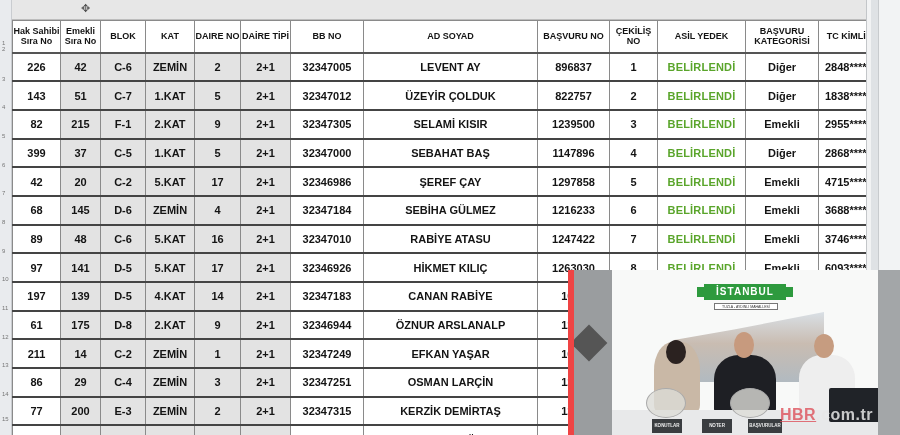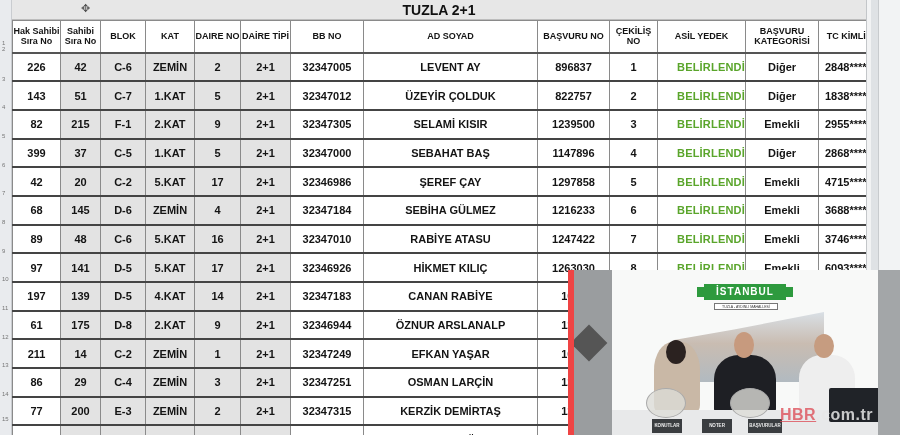--- a/index.html
+++ b/index.html
@@ -15,21 +15,21 @@
   .title-row { position: absolute; left: 12px; top: 0; width: 854px; height: 20px; background: #e7e7e7; border-bottom: 1px solid #bdbdbd; }
   .title-row .title { position: absolute; left: 0; right: 0; top: 2px; text-align: center; font-weight: bold; font-size: 14px; color: #111; }
   .title-row .move-icon { position: absolute; left: 69px; top: 2px; font-size: 11px; color: #555; }
 
   table.grid { position: absolute; left: 12px; top: 20px; border-collapse: collapse; table-layout: fixed; }
   table.grid th, table.grid td { border: 1px solid #8a8a8a; text-align: center; font-weight: bold; color: #141414; overflow: hidden; white-space: nowrap; }
   table.grid th { background: #ffffff; font-size: 9px; line-height: 10px; height: 32px; white-space: normal; border-bottom: 2px solid #555; }
   table.grid td { height: 28.7px; font-size: 11px; border-bottom: 2px solid #444; }
   table.grid td.gray { background: #e3e3e3; }
   table.grid td.white { background: #ffffff; }
-  table.grid td.green { color: #5aa52b; letter-spacing: 0.2px; text-align: right; }
+  table.grid td.green { color: #5aa52b; letter-spacing: 0.2px; }
   table.grid td.tc { text-align: left; padding-left: 6px; font-size: 11px; }
 
   .scroll-edge { position: absolute; left: 866px; top: 0; width: 34px; height: 435px; background: #f2f3f4; border-left: 1px solid #c3c6c9; }
   .scroll-edge .bar { position: absolute; left: 4px; top: 0; width: 8px; height: 435px; background: #dfe2e5; border-right: 1px solid #c8cbce; }
 
   
   .video { position: absolute; left: 568px; top: 270px; width: 332px; height: 168px; background: #f3f4f4; overflow: hidden; border-left: 6px solid #ef4444; }
   .video .leftpanel { position: absolute; left: 0; top: 0; width: 38px; height: 168px; background: #9a9d9f; }
   .video .leftpanel .diamond { position: absolute; left: 2px; top: 60px; width: 26px; height: 26px; background: #555; transform: rotate(45deg); }
   .video .rightpanel { position: absolute; right: 0; top: 0; width: 22px; height: 168px; background: #a3a6a8; }
@@ -77,21 +77,20 @@
     <span class="rn" style="top:276px">10</span>
     <span class="rn" style="top:305px">11</span>
     <span class="rn" style="top:334px">12</span>
     <span class="rn" style="top:362px">13</span>
     <span class="rn" style="top:391px">14</span>
     <span class="rn" style="top:416px">15</span>
   </div>
 
   <div class="title-row">
     <span class="move-icon">✥</span>
-    <div class="title">TUZLA 2+1</div>
   </div>
 
   <table class="grid">
     <colgroup>
       <col style="width:48px">
         <col style="width:40px">
         <col style="width:45px">
         <col style="width:49px">
       <col style="width:46px">
         <col style="width:50px">
@@ -99,21 +98,21 @@
         <col style="width:174px">
       <col style="width:72px">
         <col style="width:48px">
         <col style="width:88px">
         <col style="width:73px">
         <col style="width:78px">
     </colgroup>
     <thead>
       <tr>
         <th>Hak Sahibi Sıra No</th>
-        <th>Sahibi Sıra No</th>
+        <th>Emekli Sıra No</th>
         <th>BLOK</th>
         <th>KAT</th>
         <th>DAIRE NO</th>
         <th>DAİRE TİPİ</th>
         <th>BB NO</th>
         <th>AD SOYAD</th>
         <th>BAŞVURU NO</th>
         <th>ÇEKİLİŞ NO</th>
         <th>ASİL YEDEK</th>
         <th>BAŞVURU KATEGORİSİ</th>

